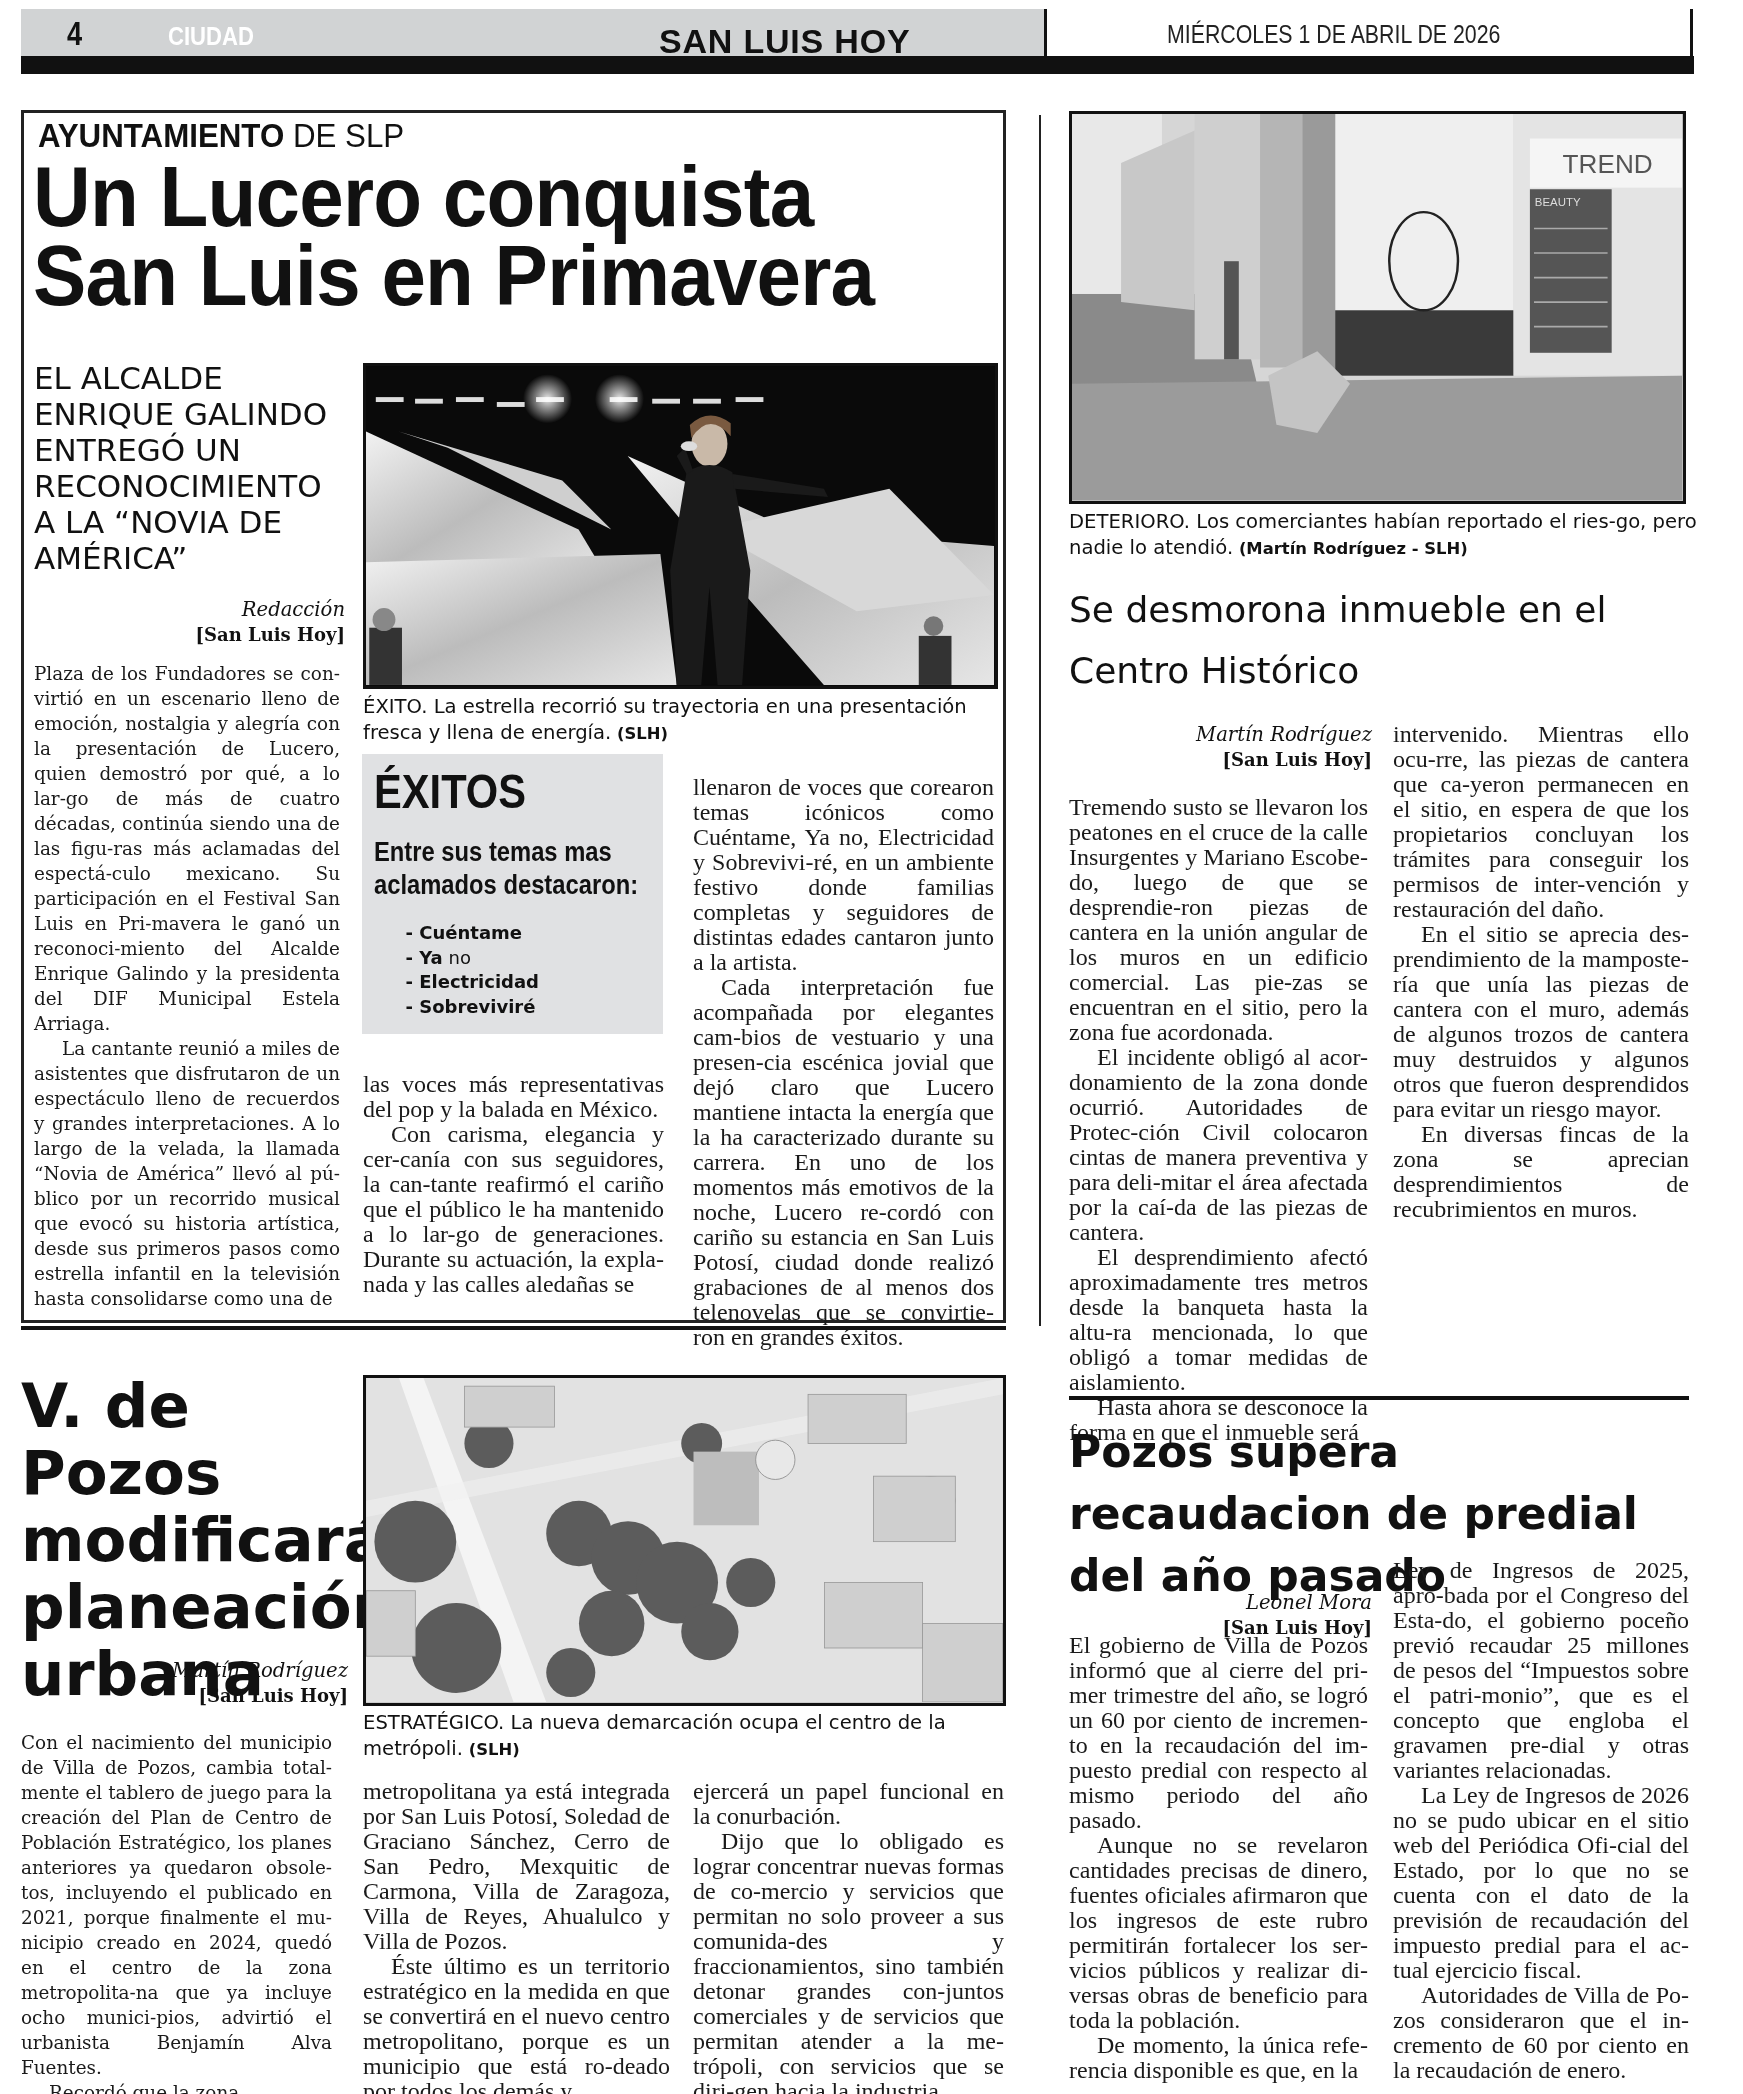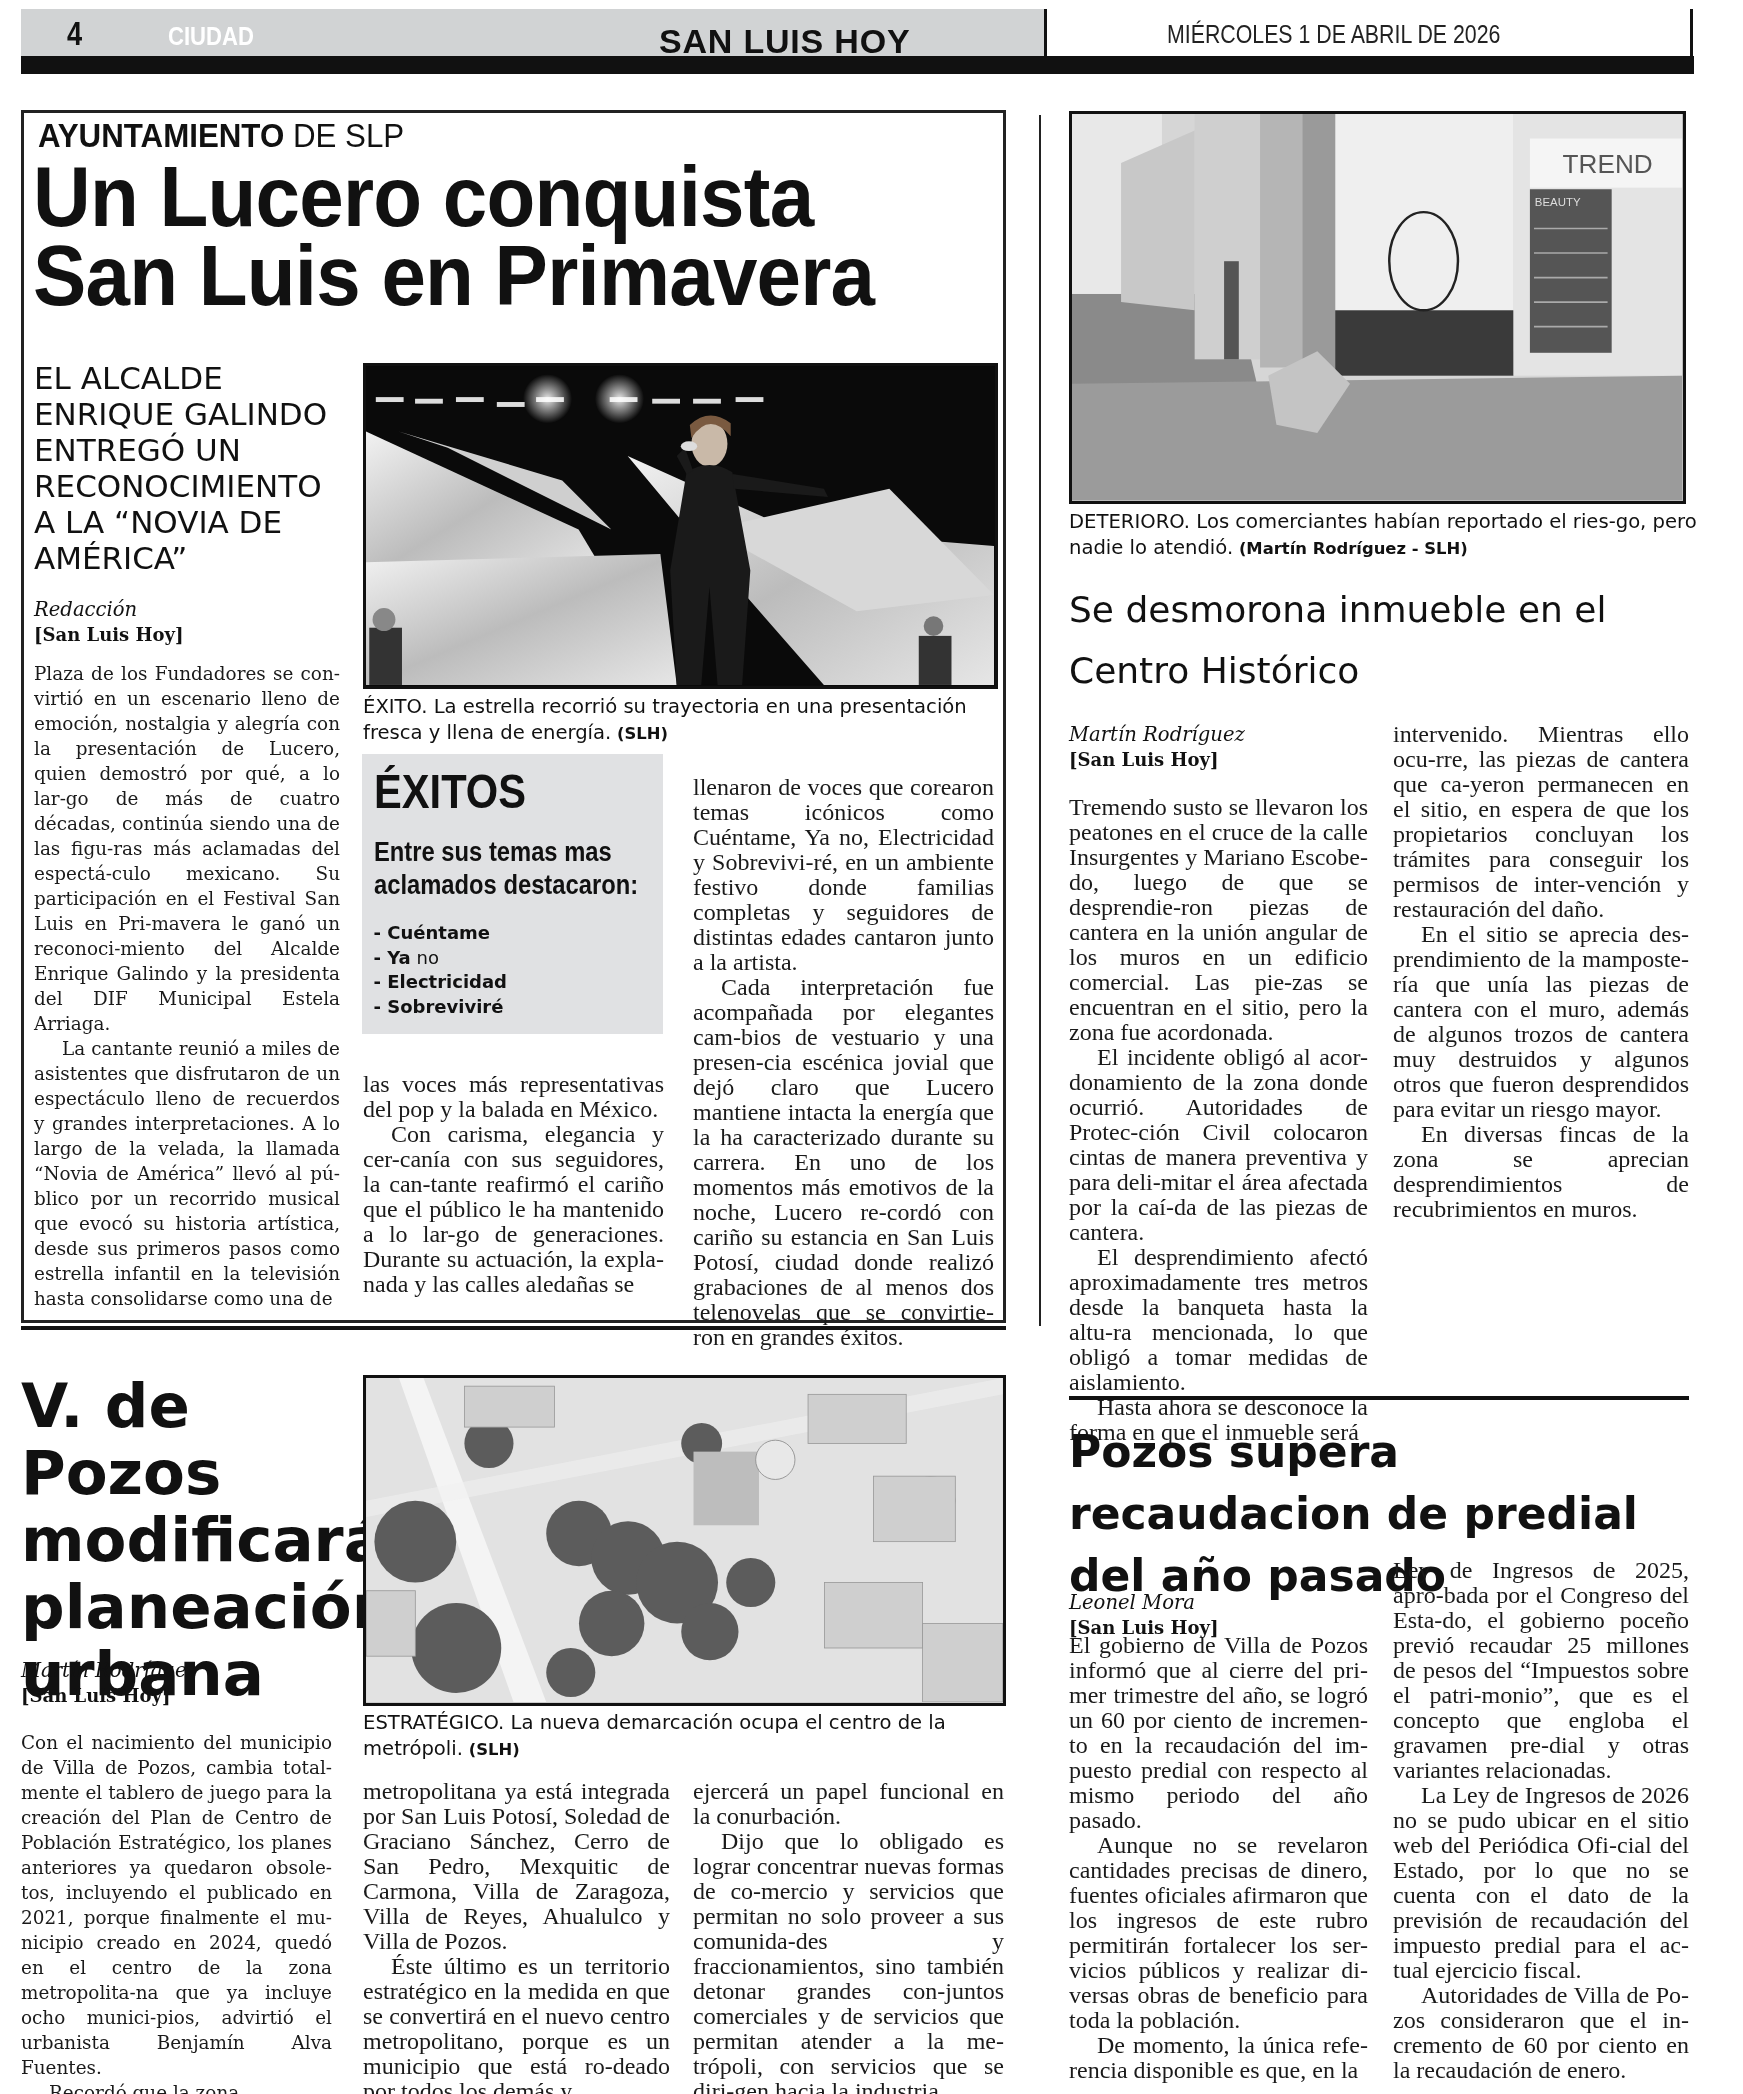--- a/index.html
+++ b/index.html
@@ -18,40 +18,40 @@
   .mh-date { position: absolute; left: 1146px; top: 9.8px; font-family: "Liberation Sans", sans-serif; font-size: 26px; color: #222; transform: scaleX(0.82); transform-origin: left; }
 
   
   .box { position: absolute; border: 3.3px solid #222; }
   .lucero-box { left: 21px; top: 110px; width: 985px; height: 1213px; }
   .kicker { position: absolute; left: 38px; top: 116px; font-family: "Liberation Sans", sans-serif; font-size: 34px; color: #111; transform: scaleX(0.92); transform-origin: left; }
   .kicker b { font-weight: 700; }
   .headline-big { position: absolute; left: 33px; top: 157px; width: 966px; font-family: "Liberation Sans", sans-serif; font-weight: 700; font-size: 85px; line-height: 79px; color: #111; letter-spacing: -0.8px; transform: scaleX(0.94); transform-origin: left; }
 
   .deck { position: absolute; left: 34px; top: 360px; width: 311px; font-family: "DejaVu Sans", sans-serif; font-size: 31px; line-height: 36px; color: #111; }
-  .byline { position: absolute; text-align: left; font-family: "DejaVu Serif", serif; color: #111; }
+  .byline { position: absolute; text-align: right; font-family: "DejaVu Serif", serif; color: #111; }
   .byline .author { display: block; font-style: italic; font-size: 19.6px; line-height: 26px; }
   .byline .outlet { display: block; font-weight: 700; font-size: 18px; line-height: 24.5px; }
 
   .col { position: absolute; font-family: "DejaVu Serif", serif; font-size: 18.4px; line-height: 25px; color: #1a1a1a; text-align: justify; hyphens: manual; }
   .col.cond { font-family: "Liberation Serif", serif; font-size: 24px; }
   .col p { text-indent: 0; }
   .col p + p { text-indent: 28px; }
   .col p.cont { text-indent: 0; }
 
   .photo { position: absolute; border: 3.3px solid #111; overflow: hidden; }
   .caption { position: absolute; font-family: "DejaVu Sans", sans-serif; font-size: 19.6px; line-height: 26px; color: #111; }
   .caption .cap-lead { font-weight: 400; }
   .caption .cap-credit { font-size: 16.4px; font-weight: bold; }
 
   
   .sidebar { position: absolute; left: 362px; top: 754px; width: 301px; height: 280px; background: #e0e1e3; padding: 9.8px 11.5px; }
   .sidebar .sb-title { font-family: "Liberation Sans", sans-serif; font-weight: 700; font-size: 49px; line-height: 54px; color: #111; transform: scaleX(0.85); transform-origin: left; }
   .sidebar .sb-sub { margin-top: 18px; font-family: "Liberation Sans", sans-serif; font-weight: 700; font-size: 27px; line-height: 33px; color: #111; transform: scaleX(0.88); transform-origin: left; width: 344px; }
-  .sidebar ul { list-style: none; margin-top: 19.6px; font-family: "DejaVu Sans", sans-serif; font-size: 18px; line-height: 24.5px; }
+  .sidebar ul { list-style: none; margin-top: 19.6px; font-family: "DejaVu Sans", sans-serif; font-size: 18px; line-height: 24.5px; margin-left: 32px; }
   .sidebar li b { font-weight: 700; }
   .sidebar li span.light { font-weight: 400; }
 
   .rule-v { position: absolute; width: 1.6px; background: #222; }
   .rule-h { position: absolute; height: 4.1px; background: #111; }
 
   .head-side { position: absolute; font-family: "Liberation Sans", sans-serif; font-weight: 700; color: #111; }
   .pozos-head { left: 21px; top: 1372px; width: 327px; font-size: 61px; line-height: 67px; font-family: "DejaVu Sans", sans-serif; }
   .desmorona-head { left: 1069px; top: 579px; width: 646px; font-size: 36px; line-height: 61px; font-family: "DejaVu Sans", sans-serif; font-weight: 400; }
   .predial-head { left: 1069px; top: 1421px; width: 646px; font-size: 44px; line-height: 62px; font-family: "DejaVu Sans", sans-serif; font-weight: 700; }

